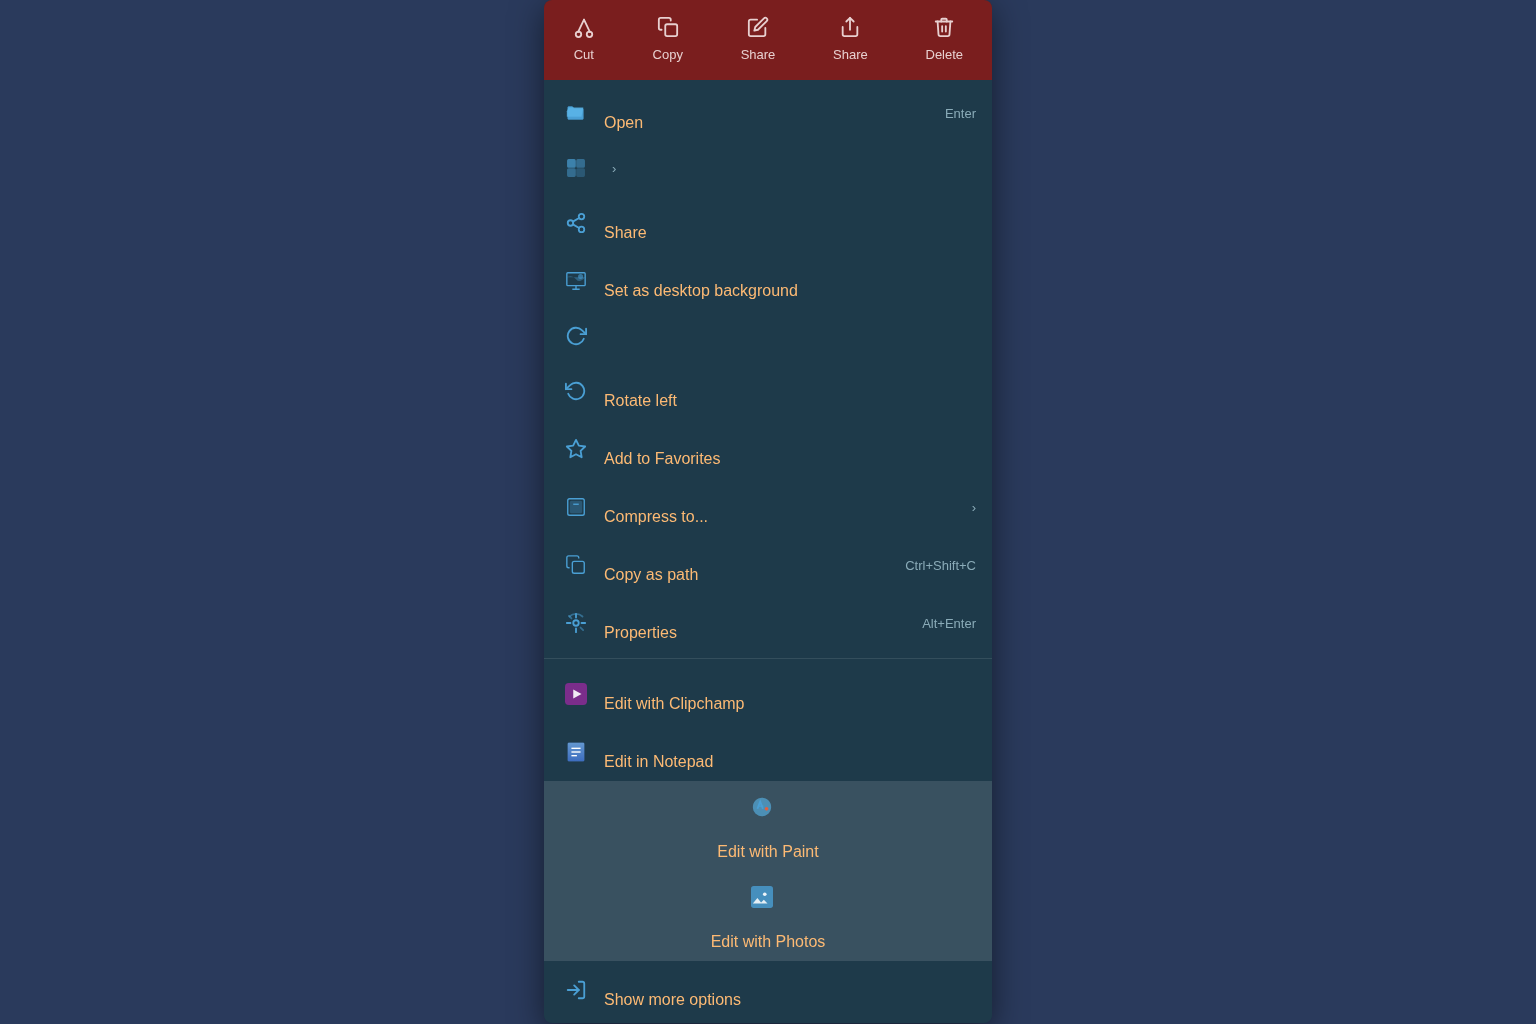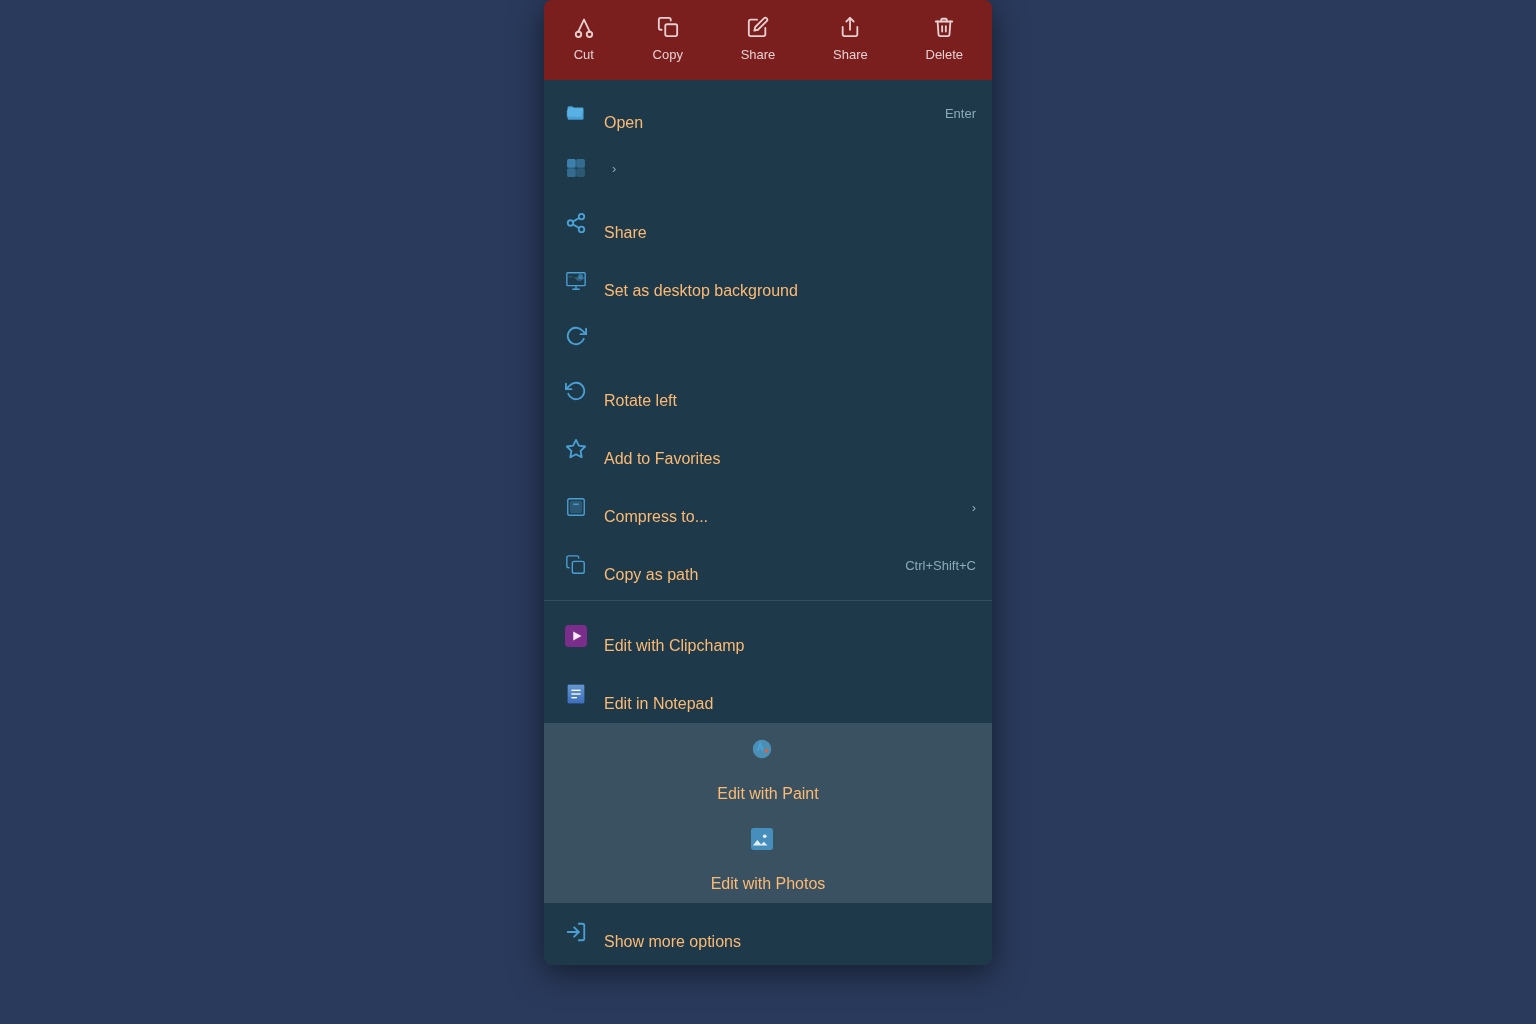--- a/index.html
+++ b/index.html
@@ -274,20 +274,35 @@
       <span class="menu-item-icon">
         <svg class="icon-svg" viewBox="0 0 24 24" fill="none" stroke="#4a9fd4" stroke-width="1.5">
           <rect x="8" y="8" width="13" height="13" rx="2" stroke="#4a9fd4"></rect>
           <path d="M5 15H4a2 2 0 0 1-2-2V4a2 2 0 0 1 2-2h9a2 2 0 0 1 2 2v1" stroke="#4a9fd4"></path>
         </svg>
       </span>
       <span class="menu-item-label">Copy as path</span>
       <span class="menu-item-shortcut">Ctrl+Shift+C</span>
     </div>
 
+    <div class="menu-item">
+      <span class="menu-item-icon">
+        <svg class="icon-svg" viewBox="0 0 24 24" fill="none" stroke="#4a9fd4" stroke-width="2" stroke-linecap="round" stroke-linejoin="round">
+          <circle cx="12" cy="12" r="3"></circle>
+          <path d="M19.07 4.93a10 10 0 0 0-14.14 0" opacity="0.5"></path>
+          <line x1="12" y1="2" x2="12" y2="6"></line>
+          <line x1="12" y1="18" x2="12" y2="22"></line>
+          <path d="M4.22 4.22L7.05 7.05M16.95 16.95l2.83 2.83" opacity="0.5"></path>
+          <line x1="2" y1="12" x2="6" y2="12"></line>
+          <line x1="18" y1="12" x2="22" y2="12"></line>
+        </svg>
+      </span>
+      <span class="menu-item-label">Properties</span>
+      <span class="menu-item-shortcut">Alt+Enter</span>
+    </div>
   </div>
 
   <div class="menu-separator"></div>
 
   <div class="menu-section">
 
     <div class="menu-item">
       <span class="menu-item-icon">
         <svg class="icon-svg" viewBox="0 0 24 24">
           <rect width="24" height="24" rx="4" fill="#7b2d8b"></rect>

